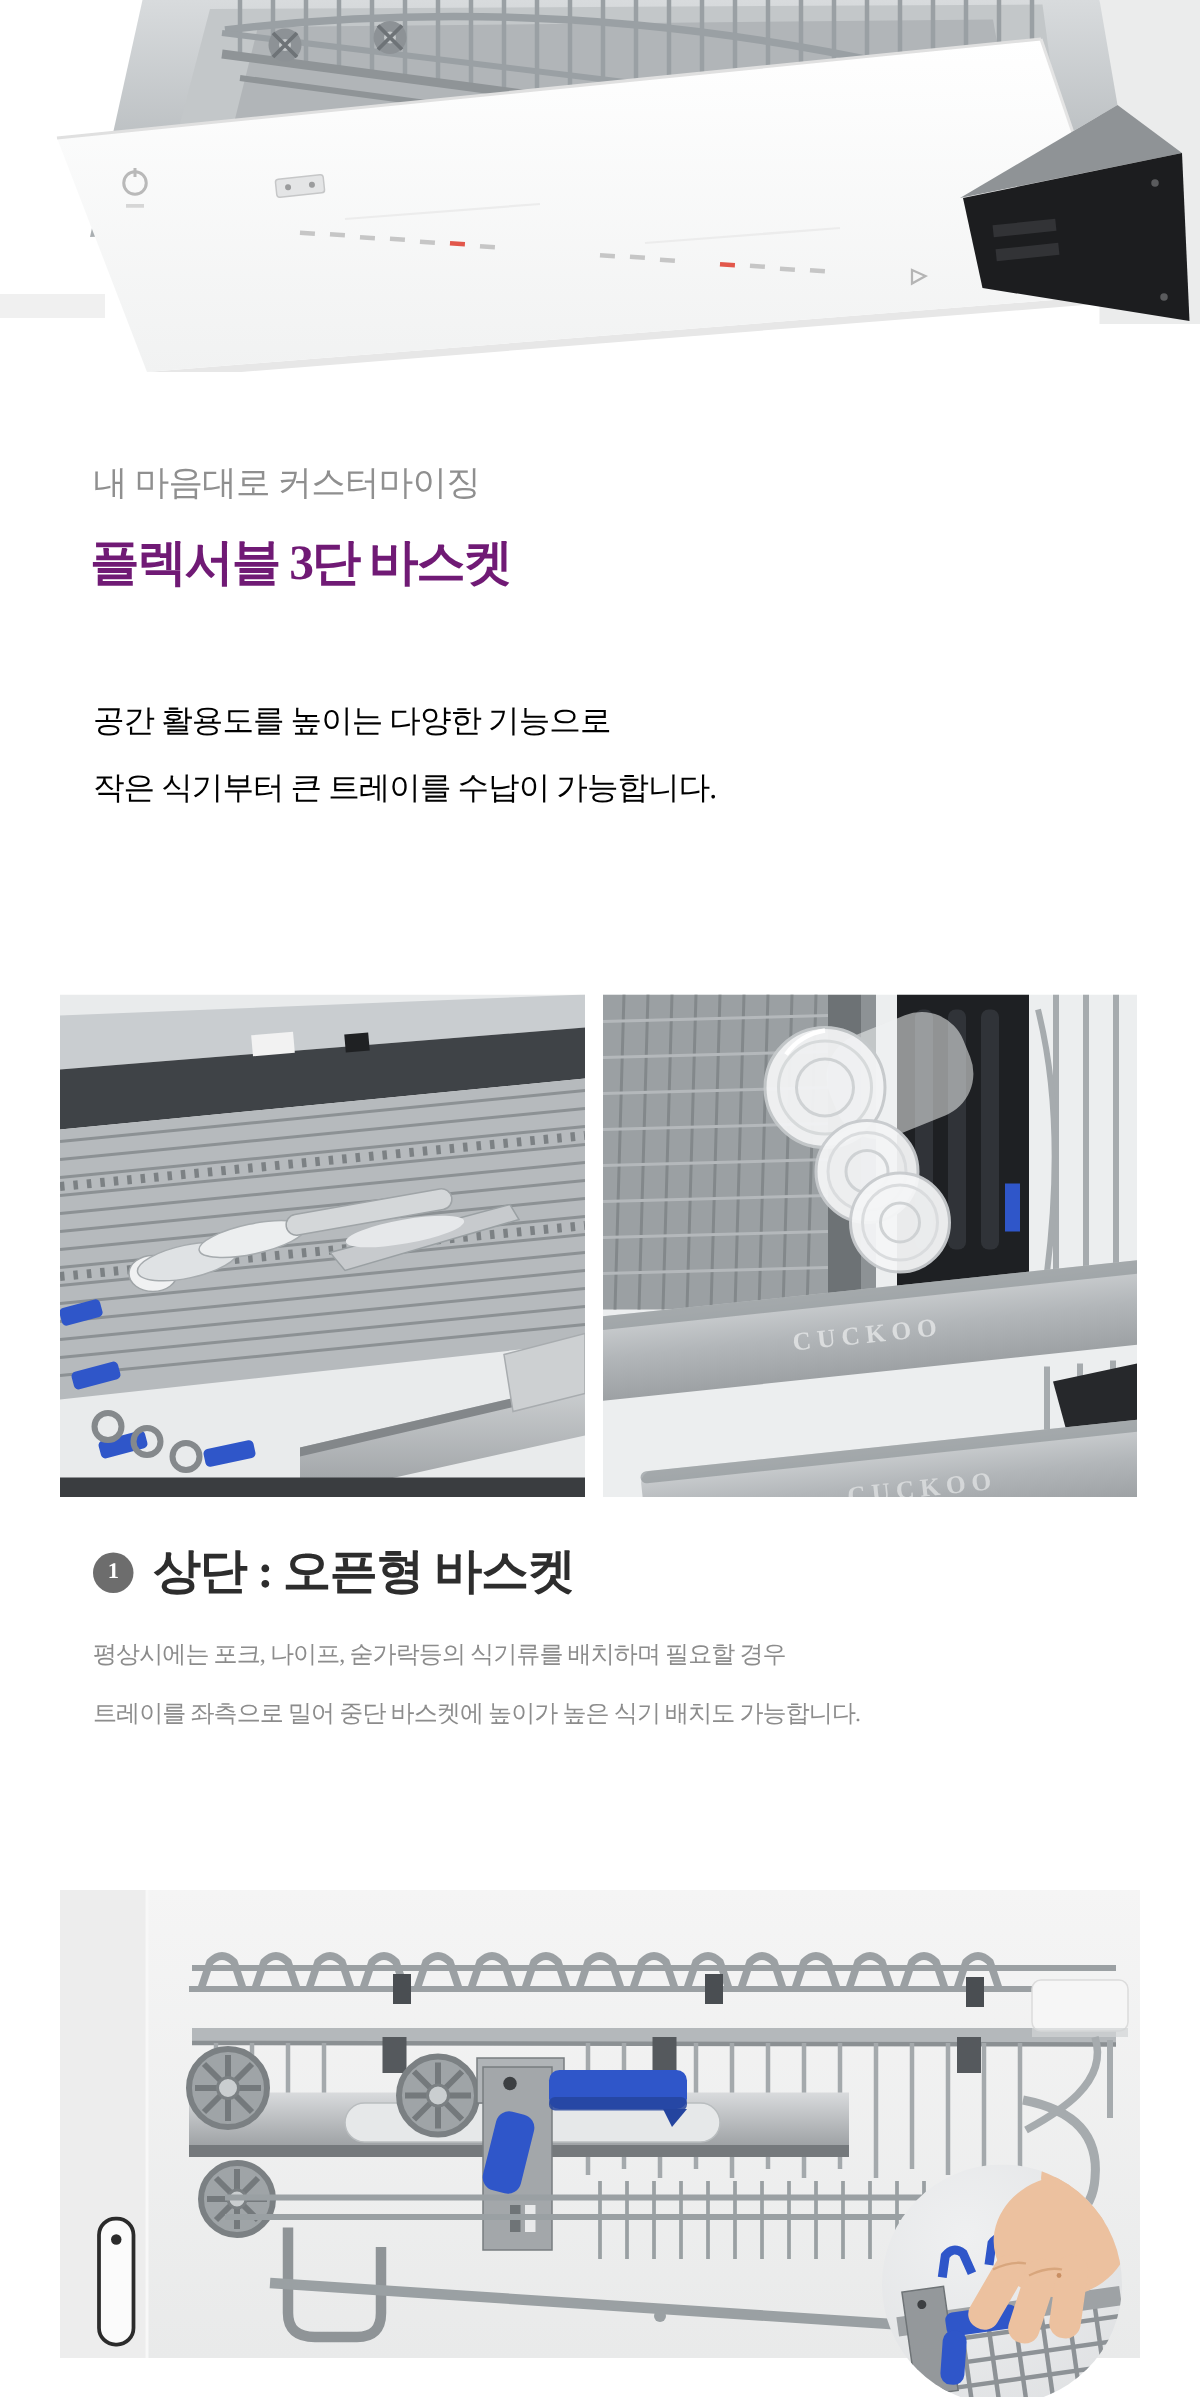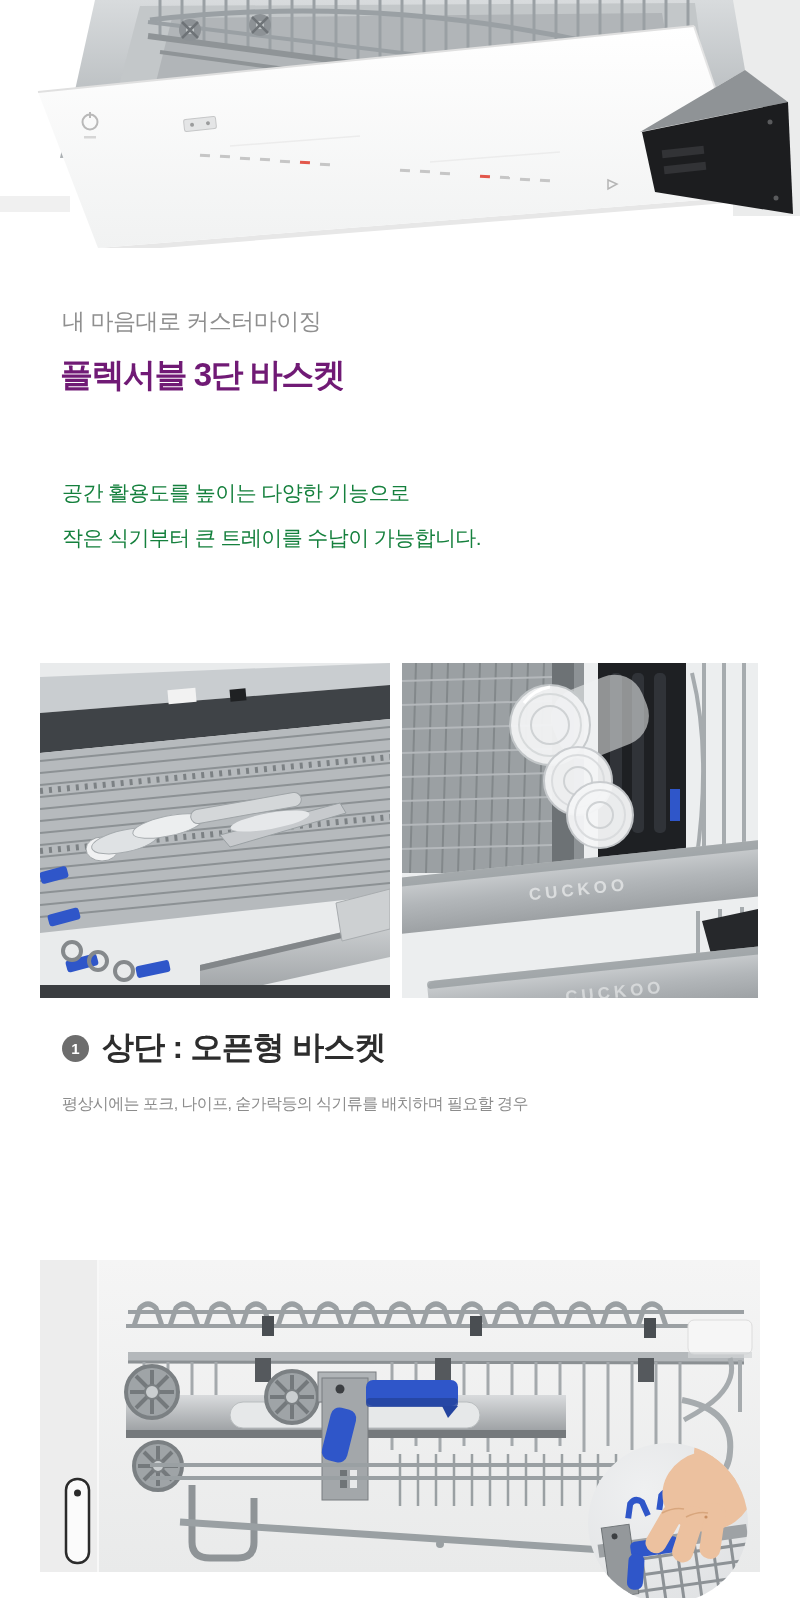--- a/index.html
+++ b/index.html
@@ -1,25 +1,25 @@
 <!DOCTYPE html>
 <html><head>
 <meta charset="utf-8">
 <style>
   * { margin:0; padding:0; box-sizing:border-box; }
   html,body { background:#ffffff; }
   .page {
     position:relative; width:800px; height:1598px; overflow:hidden;
-    background:#ffffff; font-family:Liberation Sans, sans-serif;
+    background:#ffffff; font-family:Liberation Serif, serif;
   }
   .abs { position:absolute; }
   .hero { left:0; top:0; }
   .eyebrow { left:62px; top:306px; font-size:23px; color:#8f8f8f; letter-spacing:-0.5px; }
   .title { left:60px; top:353px; font-size:33px; font-weight:700; color:#701a75; letter-spacing:-1.5px; }
-  .desc { left:62px; top:470px; font-size:21px; color:#15803d; line-height:45px; letter-spacing:-0.6px; }
+  .desc { left:62px; top:458px; font-size:21px; color:#000000; line-height:45px; letter-spacing:-0.6px; }
   .gallery-left { left:40px; top:663px; }
   .gallery-right { left:402px; top:663px; }
   .feature-head { left:62px; top:1026px; display:flex; align-items:center; gap:13px; }
   .badge {
     width:27px; height:27px; border-radius:50%; background:#6d6d6d; color:#ffffff;
     font-size:15px; font-weight:700; display:flex; align-items:center; justify-content:center;
   }
   .feature-title { font-size:32px; font-weight:700; color:#2d2d2d; letter-spacing:-0.8px; }
   .feature-body { left:62px; top:1084px; font-size:16px; color:#8c8c8c; line-height:39px; letter-spacing:-0.6px; }
   .bottom-photo { left:40px; top:1260px; }
@@ -334,20 +334,21 @@
       </g>
     </svg>
   </div>
 
   <div class="abs feature-head">
     <div class="badge">1</div>
     <div class="feature-title">상단 : 오픈형 바스켓</div>
   </div>
   <div class="abs feature-body">
     <p>평상시에는 포크, 나이프, 숟가락등의 식기류를 배치하며 필요할 경우</p>
+    <p>트레이를 좌측으로 밀어 중단 바스켓에 높이가 높은 식기 배치도 가능합니다.</p>
   </div>
 
   <div class="abs bottom-photo">
     <svg width="720" height="312" viewBox="0 0 720 312">
       <defs>
         <linearGradient id="bgG" x1="0" y1="0" x2="0" y2="1">
           <stop offset="0" stop-color="#f5f5f5"></stop>
             <stop offset="1" stop-color="#e9eaea"></stop>
         </linearGradient>
         <linearGradient id="slideG" x1="0" y1="0" x2="0" y2="1">

